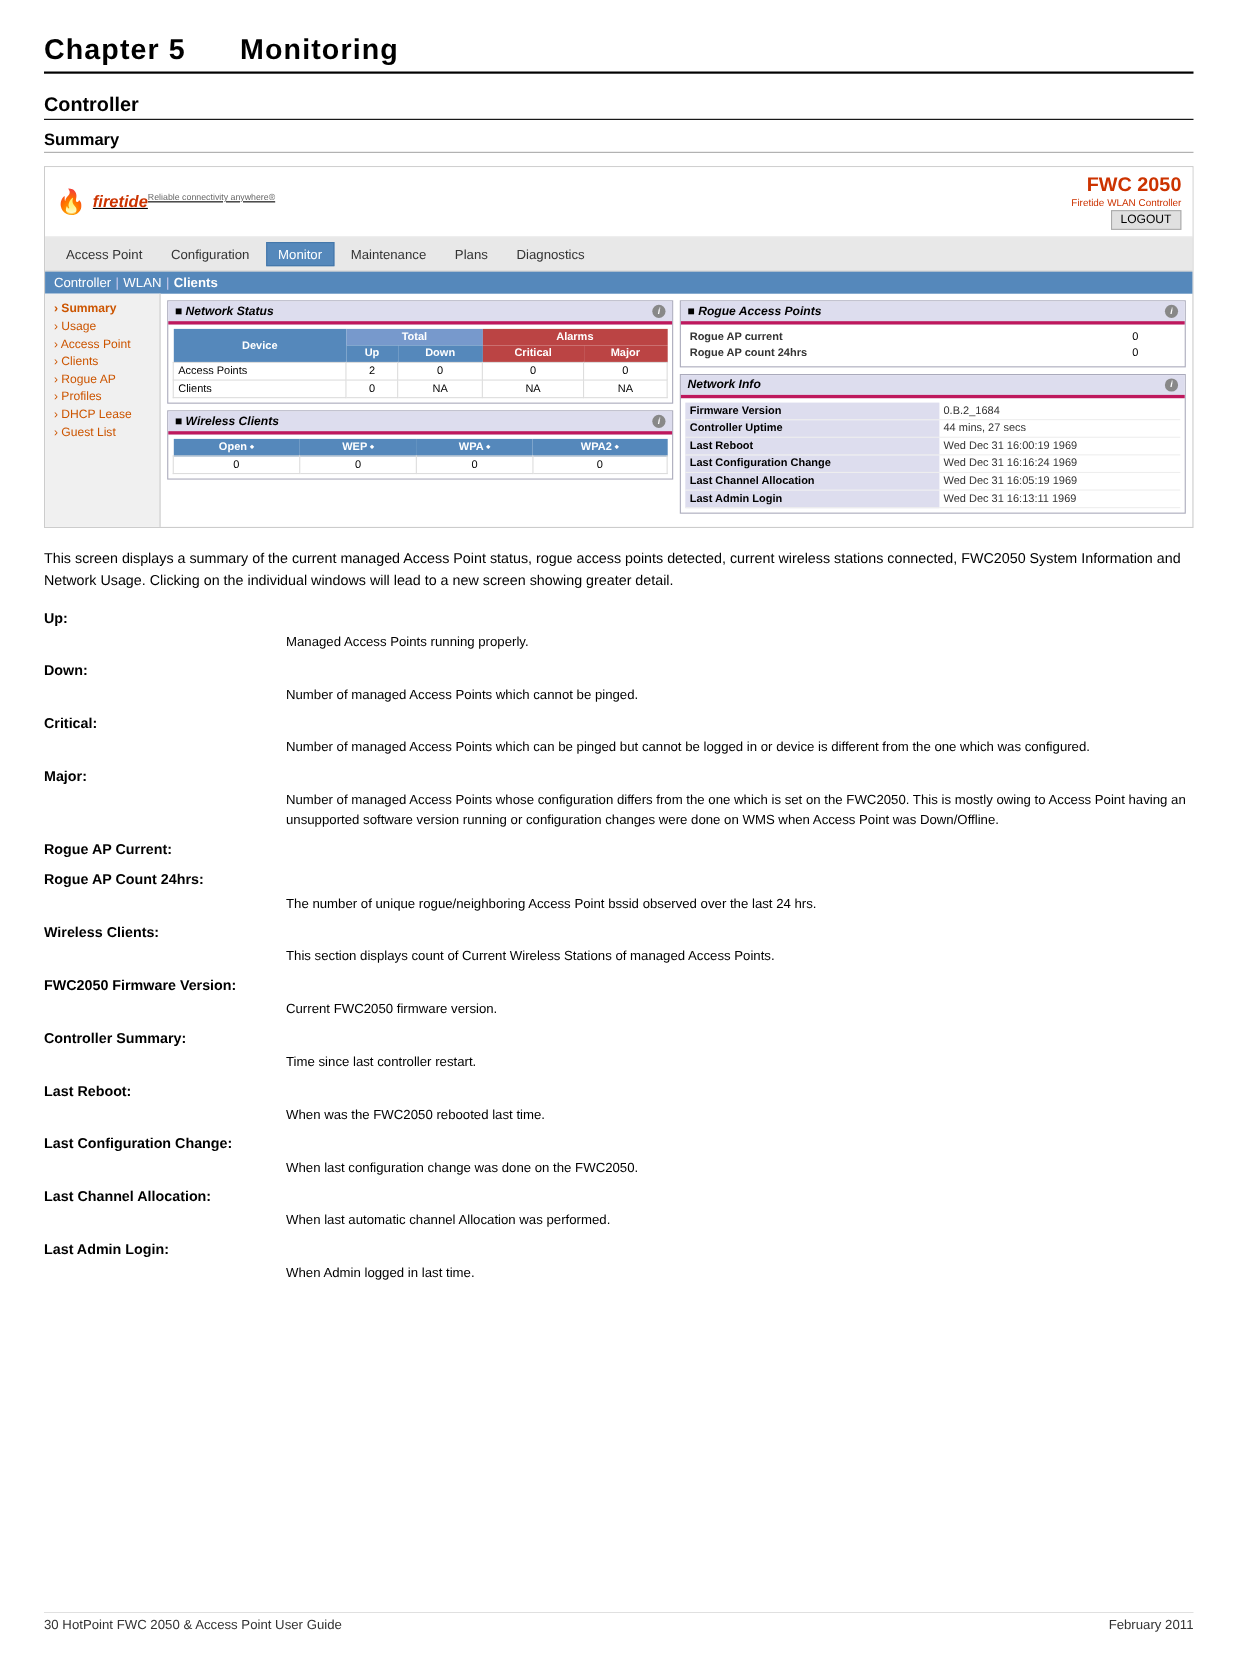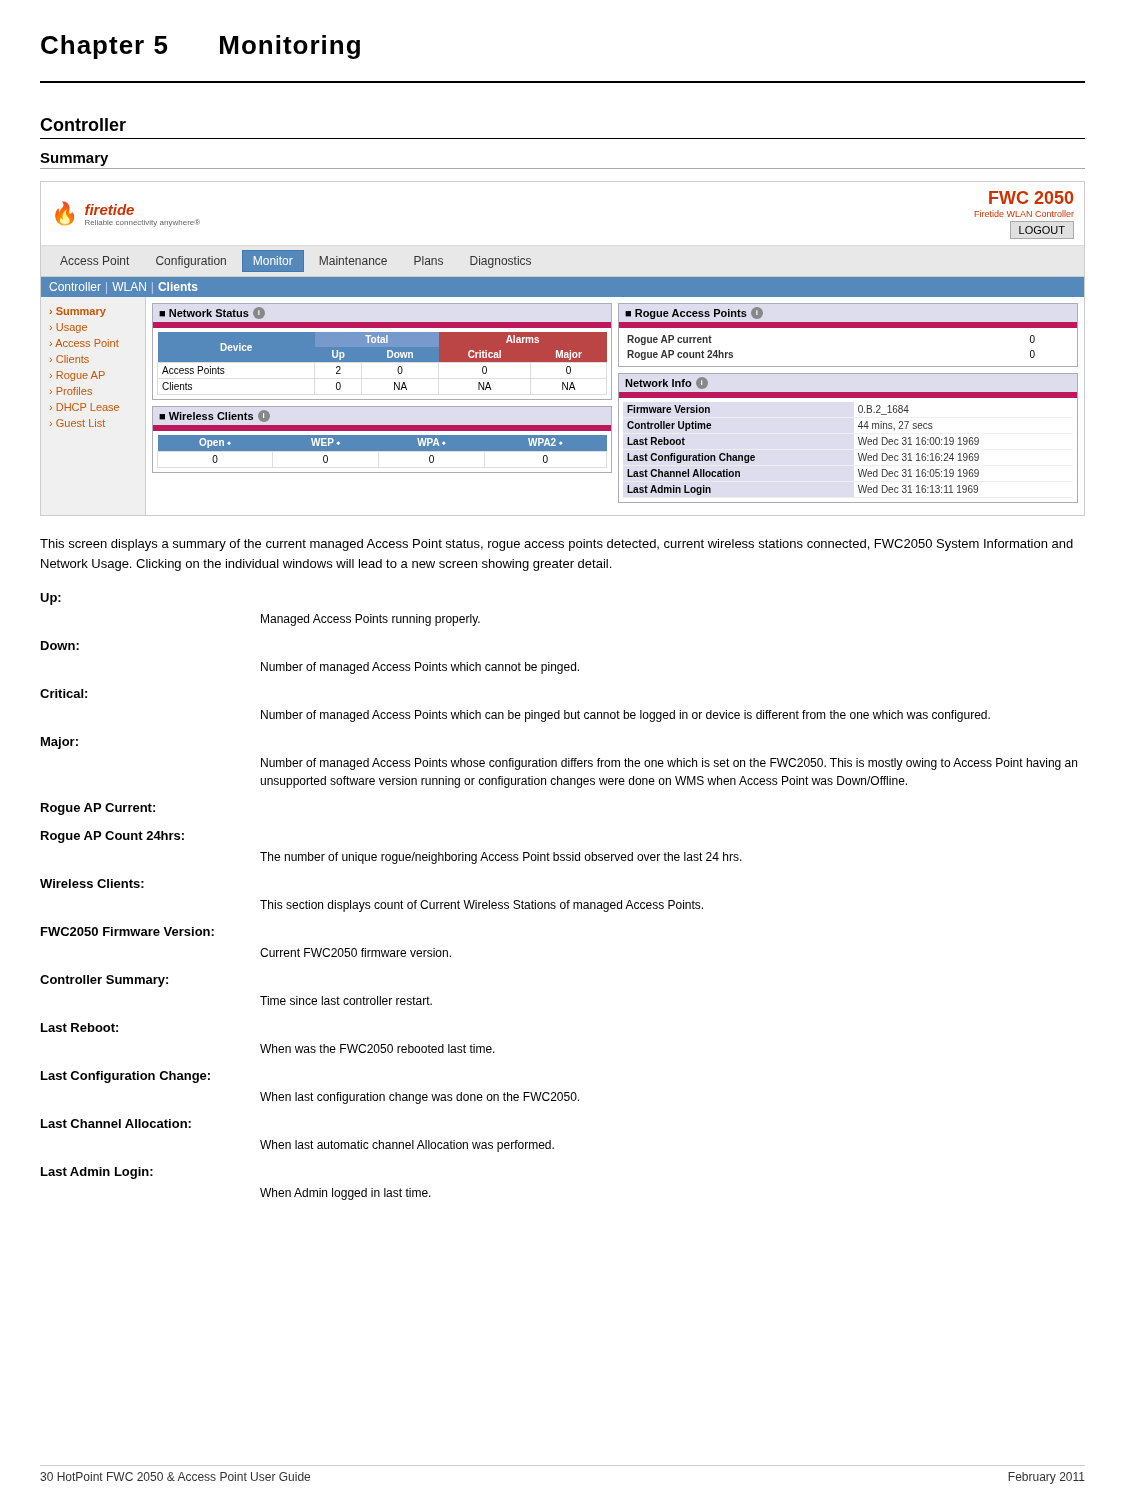--- a/index.html
+++ b/index.html
@@ -10,22 +10,22 @@
       color: #000;
       width: 1125px;
       min-height: 1504px;
       padding: 30px 40px 40px 40px;
     }
 
     .chapter-title {
       font-size: 26px;
       font-weight: bold;
       border-bottom: 2px solid #000;
-      margin-bottom: 32px;
-      padding-bottom: 20px;
+      margin-bottom: 18px;
+      padding-bottom: 4px;
       letter-spacing: 1px;
     }
 
     .section-title {
       font-size: 18px;
       font-weight: bold;
       border-bottom: 1px solid #000;
       margin-bottom: 10px;
       padding-bottom: 2px;
     }
@@ -61,21 +61,22 @@
       gap: 6px;
     }
 
     .firetide-flame {
       color: #cc3300;
       font-size: 22px;
     }
 
     .firetide-text {
       display: flex;
-      flex-direction: column;
+      flex-direction: row;
+      text-decoration: underline;
     }
 
     .firetide-name {
       color: #cc3300;
       font-size: 15px;
       font-style: italic;
       font-weight: bold;
     }
 
     .firetide-tagline {
@@ -197,22 +198,23 @@
       background: #fff;
     }
 
     .panel-header {
       background: #dde;
       padding: 3px 6px;
       font-size: 11px;
       font-weight: bold;
       display: flex;
       align-items: center;
-      justify-content: flex-start;
-      border-bottom: 6px solid #be185d;
+      justify-content: space-between;
+      border-bottom: 3px solid #be185d;
+      font-style: italic;
     }
 
     .panel-body {
       padding: 4px;
     }
 
     .left-panels {
       flex: 1;
     }
 

